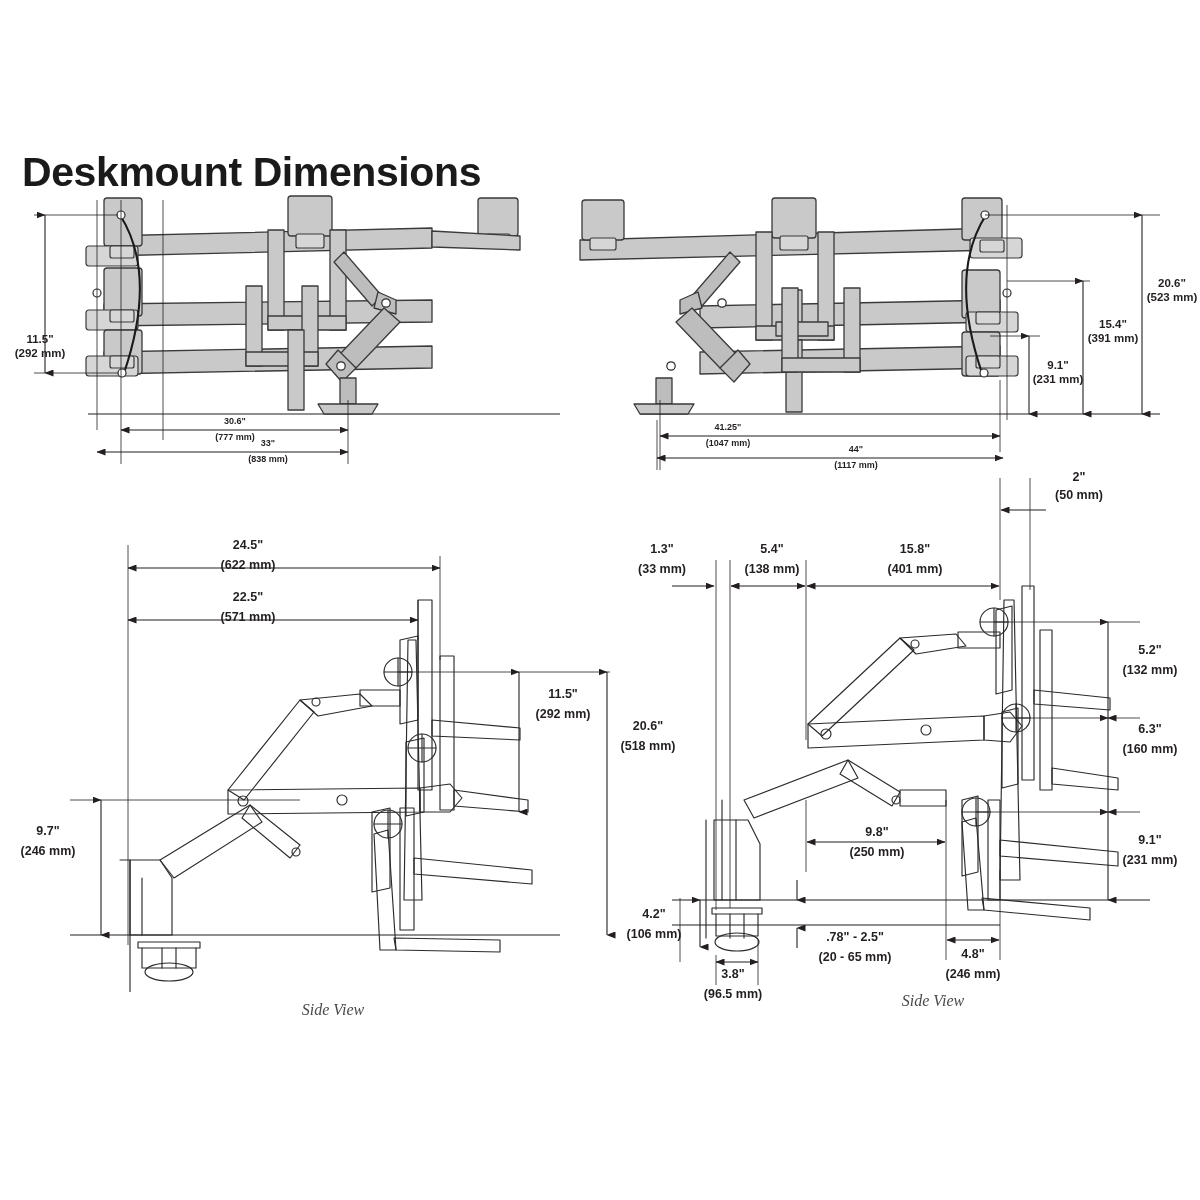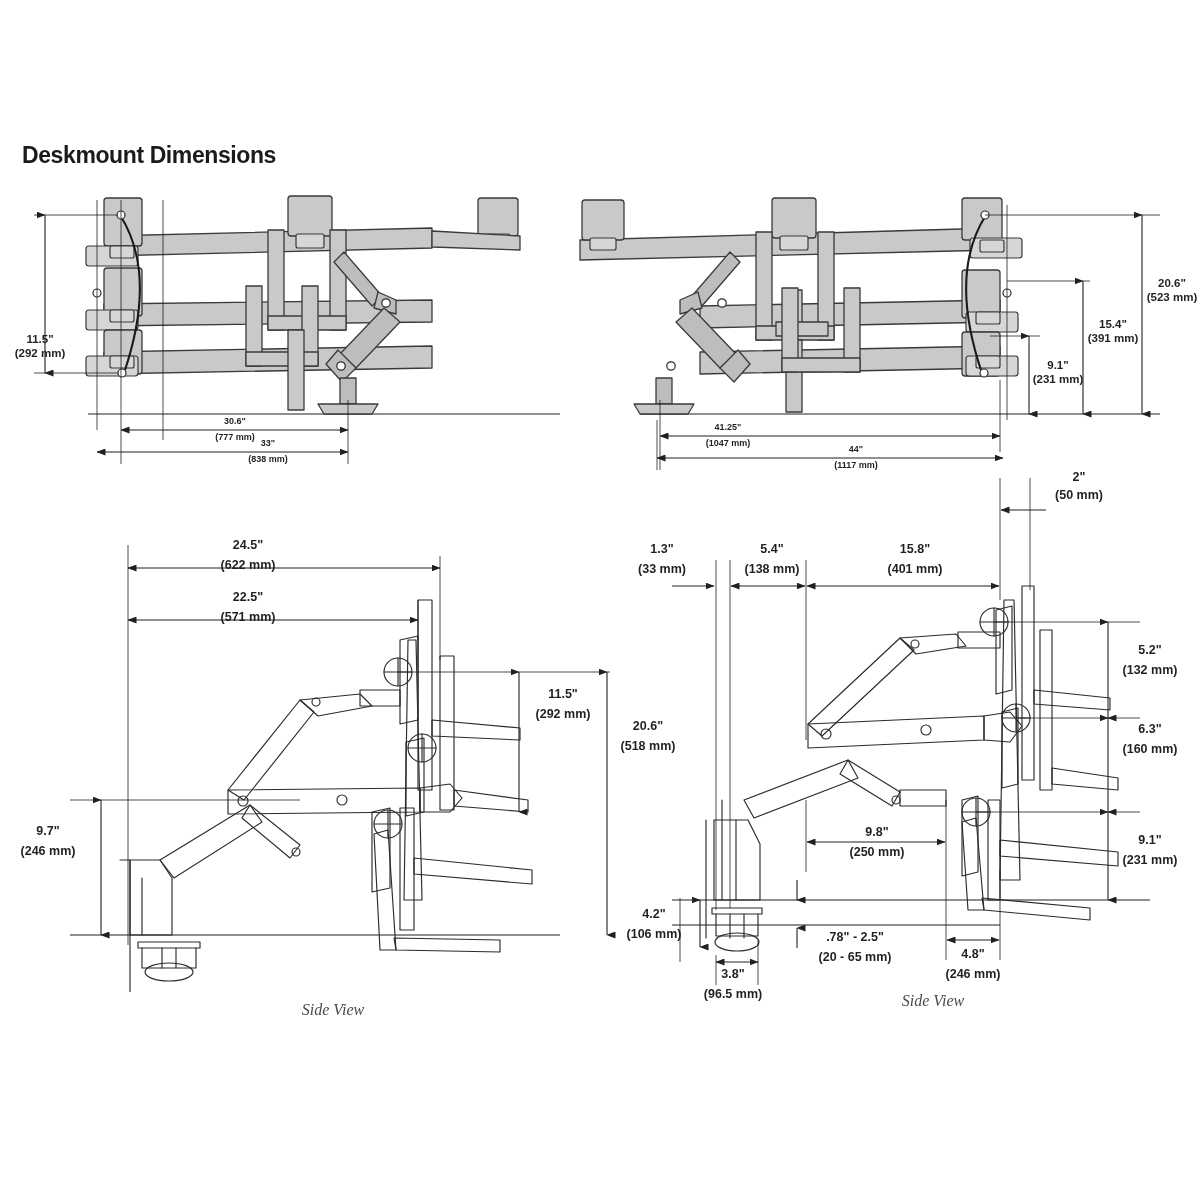--- a/index.html
+++ b/index.html
@@ -4,22 +4,22 @@
 <title>Deskmount Dimensions</title>
 <style>
   html,body{margin:0;padding:0;background:#ffffff;}
   body{
     width:1200px;height:1200px;overflow:hidden;
     font-family:"Liberation Sans","DejaVu Sans",sans-serif;
     color:#231f20;
   }
   #sheet{position:relative;width:1200px;height:1200px;background:#fff;}
   #title{
-    position:absolute;left:22px;top:142px;
-    font-size:23px;font-weight:bold;letter-spacing:-0.4px;
+    position:absolute;left:22px;top:149px;
+    font-size:41px;font-weight:bold;letter-spacing:-0.4px;
     color:#1a1a1a;white-space:nowrap;
   }
   svg.draw{position:absolute;left:0;top:0;width:1200px;height:1200px;}
   .dimtxt{
     font-family:"Liberation Sans","DejaVu Sans",sans-serif;
     font-size:11.5px;font-weight:bold;fill:#231f20;
     text-anchor:middle;dominant-baseline:middle;
   }
   .dimtxt.sm{font-size:9px;}
   .dimtxt.lg{font-size:12.5px;}

